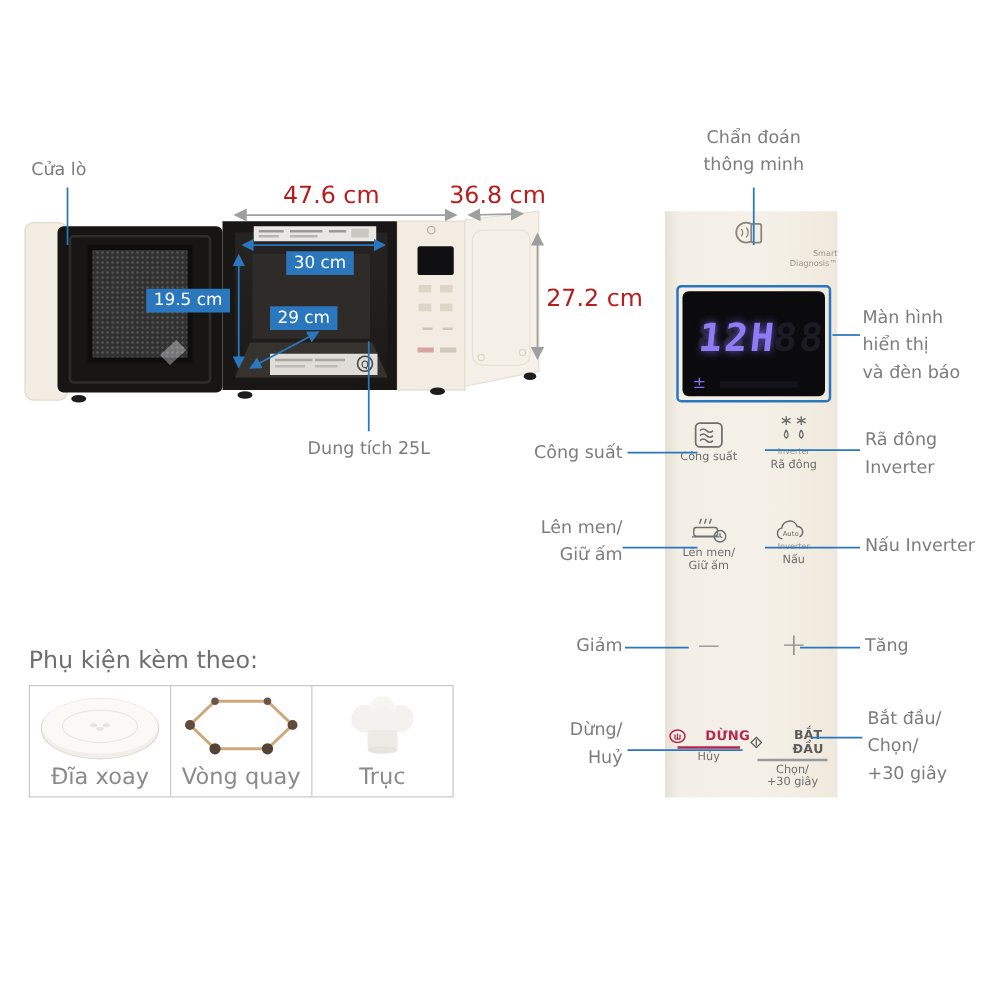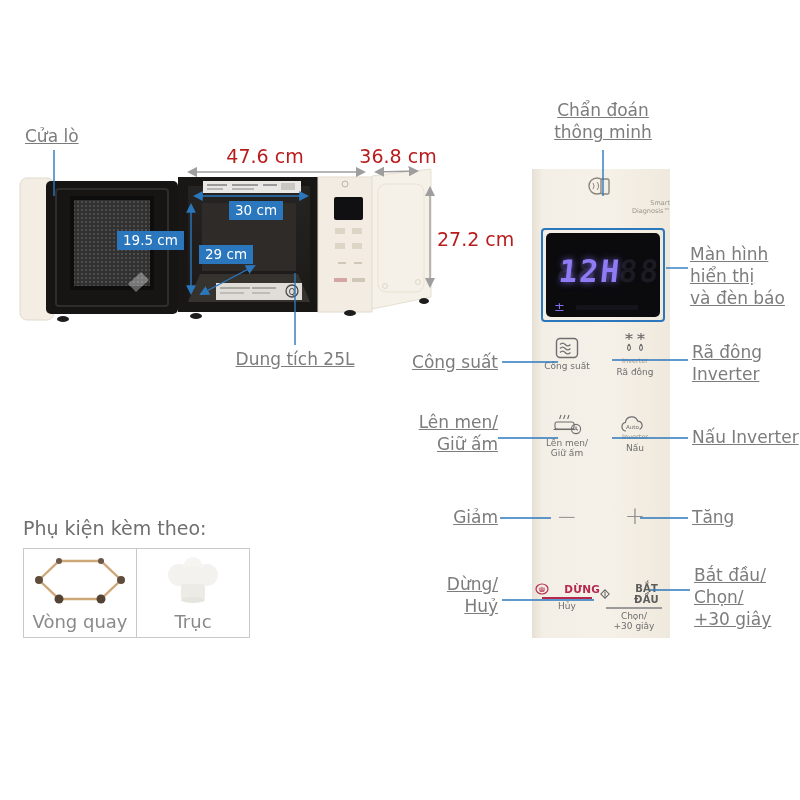--- a/index.html
+++ b/index.html
@@ -1,21 +1,21 @@
 <!DOCTYPE html>
 <html><head>
 <meta charset="utf-8">
 <style>
   html,body{margin:0;padding:0;background:#fff;}
   .stage{position:relative;width:800px;height:800px;background:#ffffff;overflow:hidden;
          font-family:"DejaVu Sans","Liberation Sans",sans-serif;}
   svg{display:block;}
   .art{position:absolute;left:0;top:0;z-index:1;}
   .overlay{position:absolute;left:0;top:0;z-index:3;pointer-events:none;}
-  .lbl{position:absolute;color:#7c7c7c;font-size:17px;line-height:22px;z-index:4;text-decoration:underline;}
+  .lbl{position:absolute;color:#7c7c7c;font-size:14px;line-height:22px;z-index:4;}
   .dim{position:absolute;color:#b91c1c;font-size:19px;line-height:20px;z-index:4;}
   .tag{position:absolute;background:#2b77bd;color:#ffffff;font-size:13.5px;line-height:17px;
        padding:1px 6px;font-weight:500;z-index:4;white-space:nowrap;}
   .center{text-align:center;} .right{text-align:right;}
 
   
   .panel{position:absolute;left:532px;top:169px;width:138px;height:469px;z-index:2;
          background:linear-gradient(90deg,#e6e0d4 0%,#f4efe6 8%,#f6f1e8 55%,#efe9dd 100%);}
   .sdicon{position:absolute;left:54px;top:5px;}
   .sdcap{position:absolute;left:0;top:31px;width:100%;text-align:right;
@@ -268,21 +268,21 @@
   </svg>
 
   <div class="lbl" style="left:25px;top:125px;">Cửa lò</div>
 
   <div class="dim center" style="left:205px;top:146px;width:120px;">47.6 cm</div>
   <div class="dim center" style="left:348px;top:146px;width:100px;">36.8 cm</div>
   <div class="dim" style="left:437px;top:229px;">27.2 cm</div>
 
   <div class="tag" style="left:229px;top:201px;">30 cm</div>
   <div class="tag" style="left:117px;top:231px;">19.5 cm</div>
-  <div class="tag" style="left:199px;top:245px;">29 cm</div>
+  <div class="tag" style="left:216px;top:245px;">29 cm</div>
 
   <div class="lbl center" style="left:214px;top:348px;width:162px;">
     <div>Dung tích 25L</div>
   </div>
 
   <div class="lbl center" style="left:520px;top:99px;width:166px;">
     <div>Chẩn đoán</div>
     <div>thông minh</div>
   </div>
 
@@ -315,20 +315,31 @@
 
   <div class="lbl right" style="left:360px;top:506px;width:138px;">Giảm</div>
 
   <div class="lbl right" style="left:360px;top:573px;width:138px;">
     <div>Dừng/</div>
     <div>Huỷ</div>
   </div>
 
   <div class="acc-heading">Phụ kiện kèm theo:</div>
   <div class="acc-table">
+    <div class="acc-cell">
+      <svg width="110" height="62" viewBox="0 0 110 62">
+        <ellipse cx="55" cy="33" rx="47" ry="24" fill="#f1efe9" stroke="#e0ddd5"></ellipse>
+        <ellipse cx="55" cy="31" rx="46" ry="22" fill="#faf9f6"></ellipse>
+        <ellipse cx="55" cy="31" rx="30" ry="13" fill="none" stroke="#eae7e0"></ellipse>
+        <ellipse cx="50" cy="30" rx="3" ry="1.5" fill="#e7e4dd"></ellipse>
+        <ellipse cx="60" cy="30" rx="3" ry="1.5" fill="#e7e4dd"></ellipse>
+        <ellipse cx="55" cy="33" rx="3" ry="1.5" fill="#e7e4dd"></ellipse>
+      </svg>
+      <div class="acc-label">Đĩa xoay</div>
+    </div>
     <div class="acc-cell">
       <svg width="110" height="62" viewBox="0 0 110 62">
         <polygon points="14,30 34,11 76,11 96,30 76,49 34,49" fill="none" stroke="#cfa87a" stroke-width="2.4"></polygon>
         <circle cx="34" cy="11" r="3" fill="#6b5646"></circle>
         <circle cx="76" cy="11" r="3" fill="#6b5646"></circle>
         <circle cx="14" cy="30" r="4" fill="#5f4c3d"></circle>
         <circle cx="96" cy="30" r="4" fill="#5f4c3d"></circle>
         <circle cx="34" cy="49" r="4.5" fill="#544335"></circle>
         <circle cx="76" cy="49" r="4.5" fill="#544335"></circle>
       </svg>

